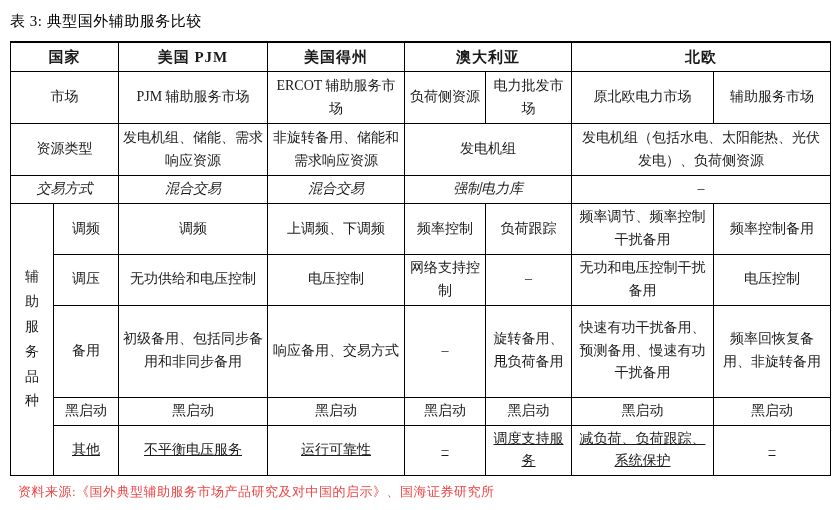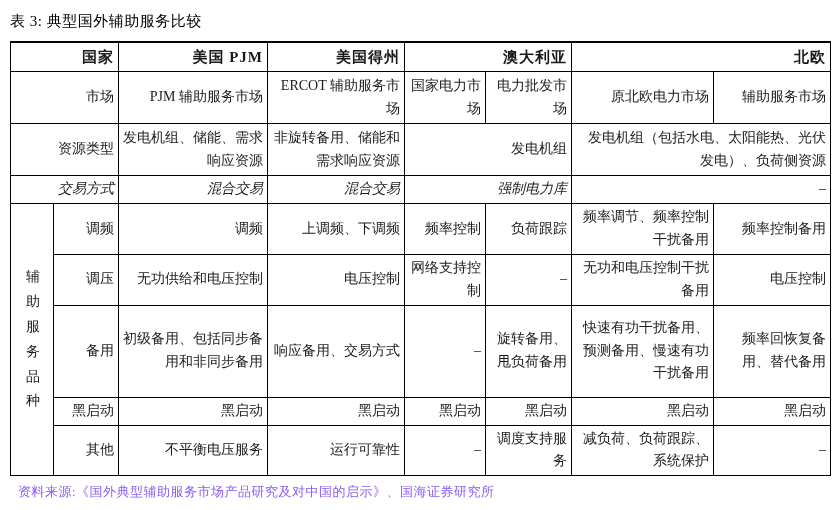--- a/index.html
+++ b/index.html
@@ -27,21 +27,21 @@
     letter-spacing: 0.5px;
   }
   table.cmp {
     border-collapse: collapse;
     table-layout: fixed;
     width: 820px;
     border-top: 2px solid #000;
   }
   table.cmp td, table.cmp th {
     border: 1px solid #000;
-    text-align: right;
+    text-align: center;
     vertical-align: middle;
     font-size: 14px;
     font-weight: normal;
     line-height: 1.62;
     padding: 2px 4px;
     box-sizing: border-box;
     word-break: break-all;
   }
   table.cmp th {
     font-size: 15px;
@@ -49,32 +49,32 @@
     letter-spacing: 1px;
   }
   tr.r-head   { height: 29px; }
   tr.r-market { height: 52px; }
   tr.r-res    { height: 52px; margin-top: 32px; }
   tr.r-trade  { height: 28px; font-style: italic; }
   tr.r-freq   { height: 48px; }
   tr.r-volt   { height: 51px; padding-left: 24px; }
   tr.r-resv   { height: 92px; }
   tr.r-black  { height: 28px; }
-  tr.r-other  { height: 50px; }
+  tr.r-other  { height: 50px; text-decoration: underline; }
   .vtext {
     width: 1.15em;
     margin: 16px auto;
     word-break: break-all;
     line-height: 1.78;
     font-size: 14px;
     letter-spacing: 0;
   }
   .source {
     font-size: 13px;
-    color: #8b5cf6;
+    color: #ef4444;
     margin: 7px 16px 0 8px;
     letter-spacing: 0.5px;
   }
 </style>
 </head>
 <body>
 
 <div class="page">
 
   <div class="title">表 3:  典型国外辅助服务比较</div>
@@ -97,21 +97,21 @@
       <th>美国 PJM</th>
       <th>美国得州</th>
       <th colspan="2">澳大利亚</th>
       <th colspan="2">北欧</th>
     </tr>
 
     <tr class="r-market">
       <td colspan="2">市场</td>
       <td>PJM 辅助服务市场</td>
       <td>ERCOT 辅助服务市场</td>
-      <td>国家电力市场</td>
+      <td>负荷侧资源</td>
       <td>电力批发市场</td>
       <td>原北欧电力市场</td>
       <td>辅助服务市场</td>
     </tr>
 
     <tr class="r-res">
       <td colspan="2">资源类型</td>
       <td>发电机组、储能、需求响应资源</td>
       <td>非旋转备用、储能和需求响应资源</td>
       <td colspan="2">发电机组</td>
@@ -149,21 +149,21 @@
       <td>电压控制</td>
     </tr>
 
     <tr class="r-resv">
       <td>备用</td>
       <td>初级备用、包括同步备用和非同步备用</td>
       <td>响应备用、交易方式</td>
       <td>–</td>
       <td>旋转备用、甩负荷备用</td>
       <td>快速有功干扰备用、预测备用、慢速有功干扰备用</td>
-      <td>频率回恢复备用、替代备用</td>
+      <td>频率回恢复备用、非旋转备用</td>
     </tr>
 
     <tr class="r-black">
       <td>黑启动</td>
       <td>黑启动</td>
       <td>黑启动</td>
       <td>黑启动</td>
       <td>黑启动</td>
       <td>黑启动</td>
       <td>黑启动</td>

